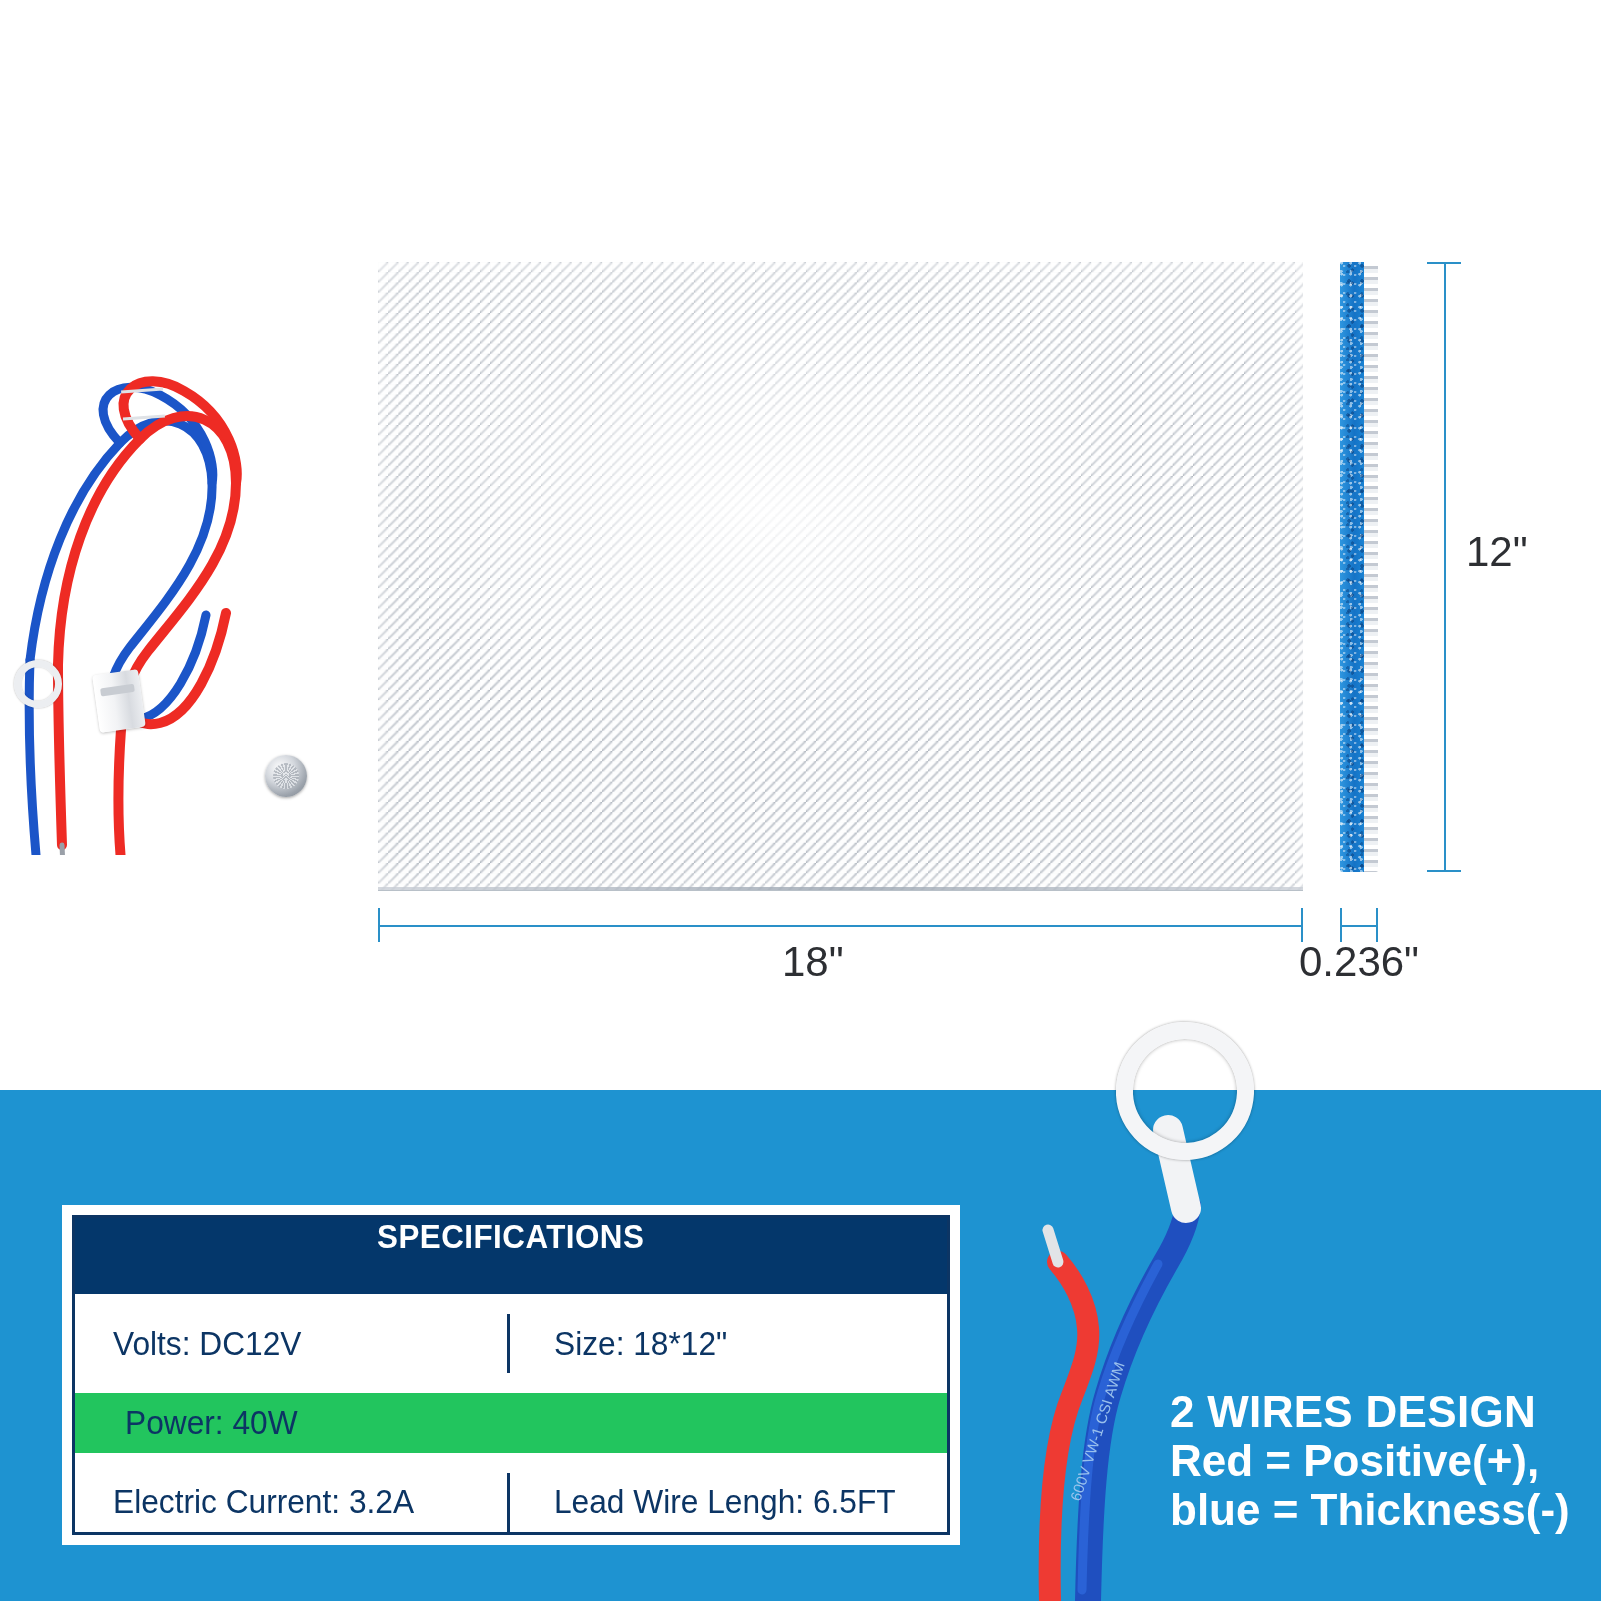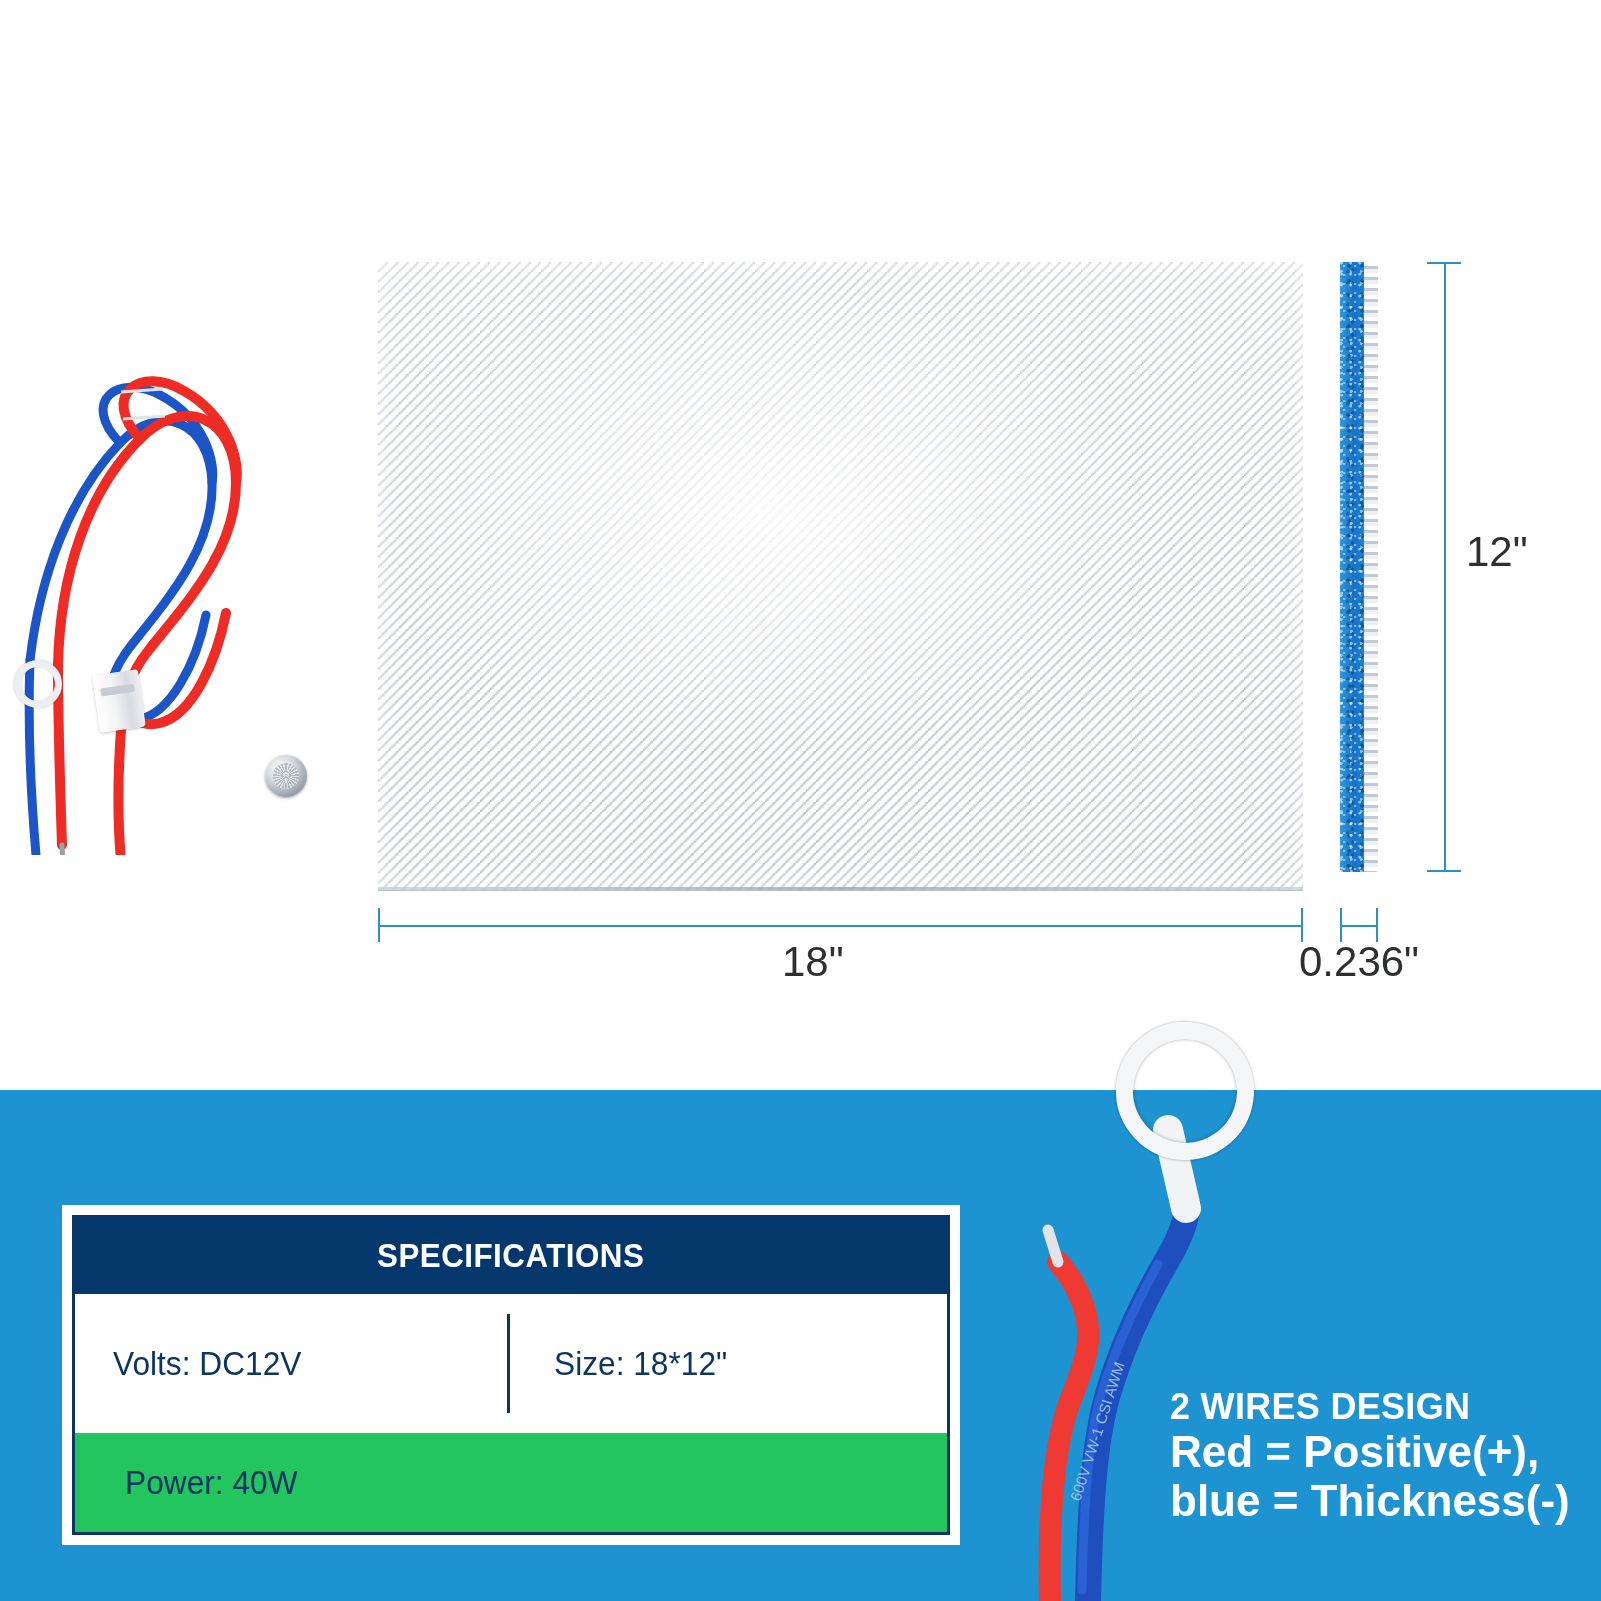--- a/index.html
+++ b/index.html
@@ -136,21 +136,21 @@
   .table-frame{
     position:absolute;left:62px;top:1205px;width:898px;height:340px;
     background:#ffffff;padding:10px;box-sizing:border-box;
   }
   .table-inner{
     width:100%;height:100%;border:3px solid #0c3564;box-sizing:border-box;
     display:flex;flex-direction:column;
   }
   .tbl-header{
     background:#04376B;color:#ffffff;
-    height:76px;display:flex;align-items:center;justify-content:center;
+    height:76px;display:flex;justify-content:center;
     font-weight:bold;font-size:33px;letter-spacing:.5px;
     transform-origin:center;
   }
   .tbl-header span{display:inline-block;transform:scaleX(.95);}
   .tbl-body{flex:1;display:flex;flex-direction:column;}
   .trow{display:flex;flex:1;margin-top:20px;}
   .trow.alt{background:#22c55e;padding-left:12px;}
   .tcell{
     flex:1;display:flex;align-items:center;
     padding-left:38px;box-sizing:border-box;
@@ -174,21 +174,21 @@
     box-shadow:0 0 3px rgba(0,0,0,.4), inset 0 0 4px rgba(0,0,0,.35);
     background:transparent;
     transform:rotate(8deg);
   }
 
   
   .wtext{
     position:absolute;left:1170px;top:1388px;width:430px;color:#ffffff;
     font-family:"Liberation Sans", sans-serif;
   }
-  .wtext .l1{font-size:36px;font-weight:bold;letter-spacing:.3px;line-height:1.08;}
+  .wtext .l1{font-size:44px;font-weight:bold;letter-spacing:.3px;line-height:1.08;}
   .wtext .l2,.wtext .l3{font-size:44px;line-height:1.12;font-weight:bold;}
 </style>
 </head>
 <body>
 
 <div class="title">PRODUCT PARAMETERS</div>
 
 <div class="stage">
 
   <div class="pad">
@@ -282,20 +282,28 @@
           </div>
         <div class="tcell right">
             <span>Size: 18*12"</span>
           </div>
       </div>
       <div class="trow alt">
         <div class="tcell">
             <span>Power: 40W</span>
           </div>
       </div>
+      <div class="trow">
+        <div class="tcell">
+            <span>Electric Current: 3.2A</span>
+          </div>
+        <div class="tcell right">
+            <span>Lead Wire Lengh: 6.5FT</span>
+          </div>
+      </div>
     </div>
   </div>
 </div>
 
 <div class="wtext">
   <div class="l1">2 WIRES DESIGN</div>
   <div class="l2">Red = Positive(+),</div>
   <div class="l3">blue = Thickness(-)</div>
 </div>
 

